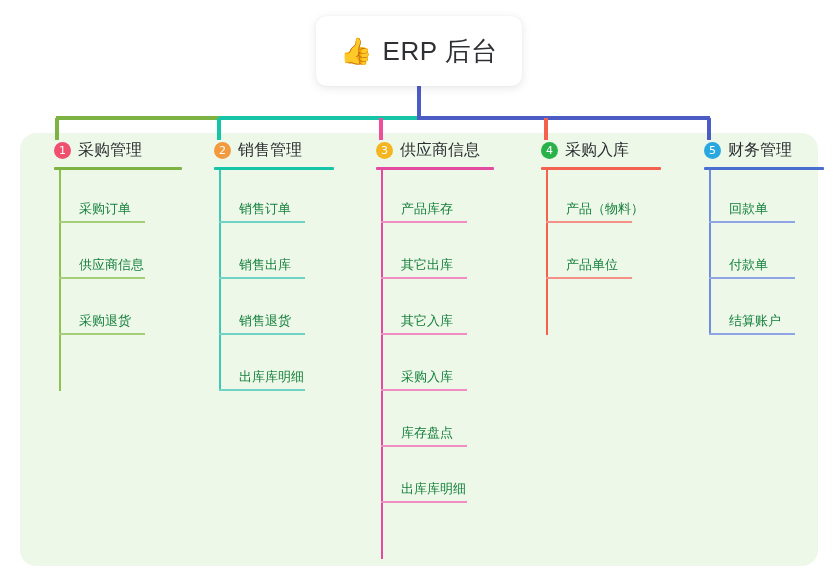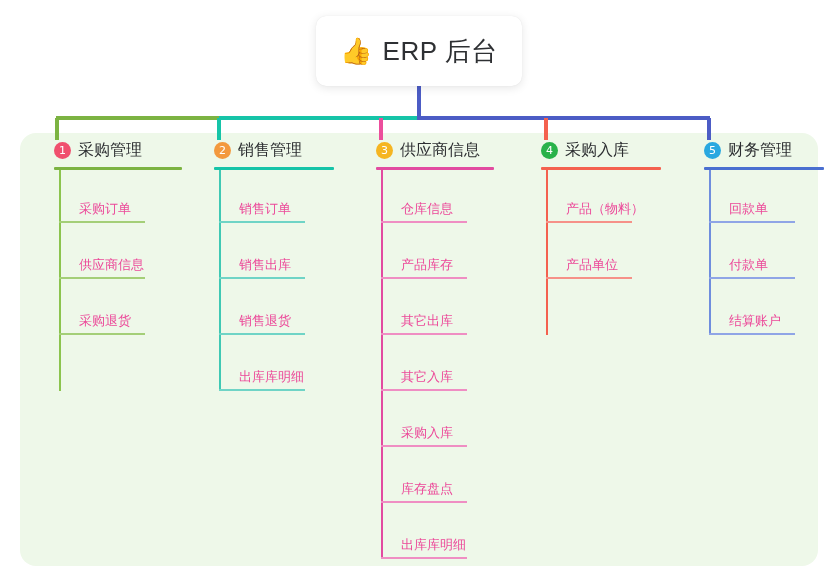--- a/index.html
+++ b/index.html
@@ -114,21 +114,21 @@
   .leaf {
     position: relative;
     height: 56px;
     padding-left: 16px;
   }
   .leaf-label {
     position: absolute;
     left: 20px;
     bottom: 8px;
     font-size: 13px;
-    color: #ec4899;
+    color: #15803d;
     white-space: nowrap;
   }
   .leaf-rule {
     position: absolute;
     left: 0;
     bottom: 3px;
     height: 2px;
     width: 86px;
   }
 </style>
@@ -207,24 +207,20 @@
       </div>
       <div class="column" style="left: 340px;">
         <div class="col-head">
           <span class="col-badge" style="background: rgb(245, 181, 33);">3</span>
           <span class="col-title">供应商信息</span>
         </div>
         <div class="col-rule" style="background: rgb(226, 75, 160); width: 118px;"></div>
         <div class="leaf-list">
           <div class="spine" style="background: rgb(226, 75, 160); height: 389px;"></div>
           <div class="leaf">
-            <span class="leaf-label">仓库信息</span>
-            <div class="leaf-rule" style="background: rgb(239, 142, 195);"></div>
-          </div>
-          <div class="leaf">
             <span class="leaf-label">产品库存</span>
             <div class="leaf-rule" style="background: rgb(239, 142, 195);"></div>
           </div>
           <div class="leaf">
             <span class="leaf-label">其它出库</span>
             <div class="leaf-rule" style="background: rgb(239, 142, 195);"></div>
           </div>
           <div class="leaf">
             <span class="leaf-label">其它入库</span>
             <div class="leaf-rule" style="background: rgb(239, 142, 195);"></div>

